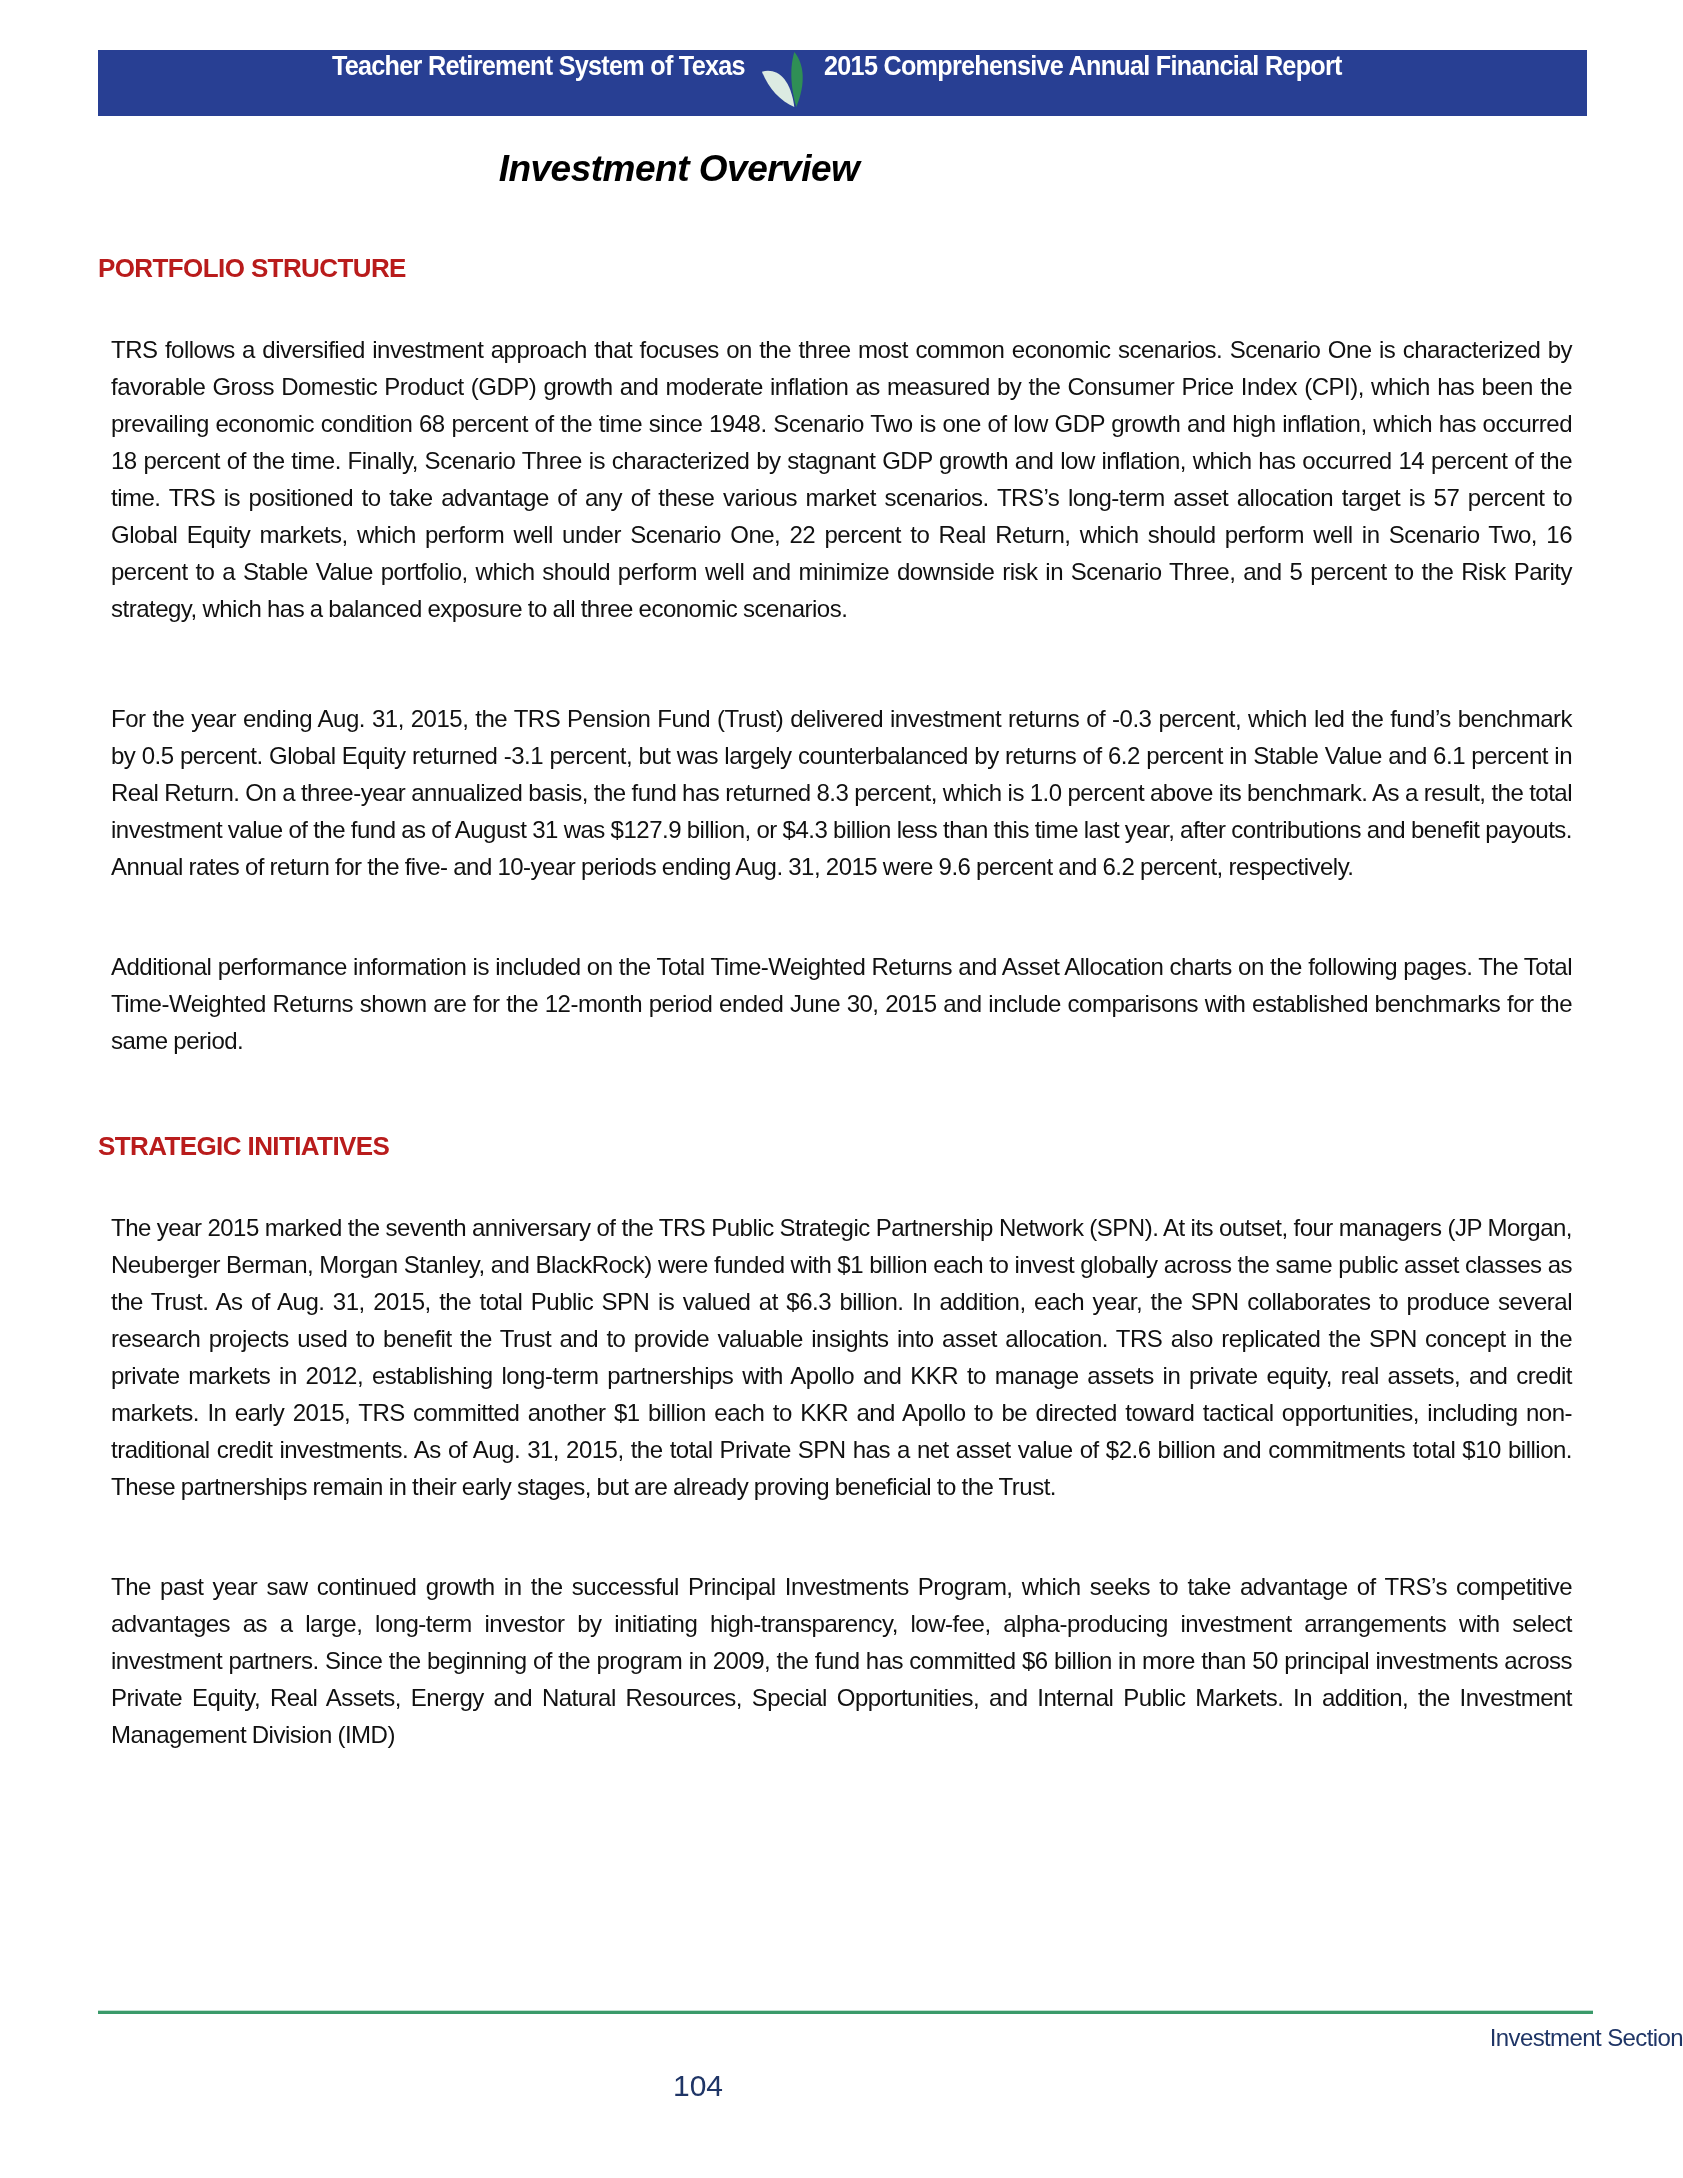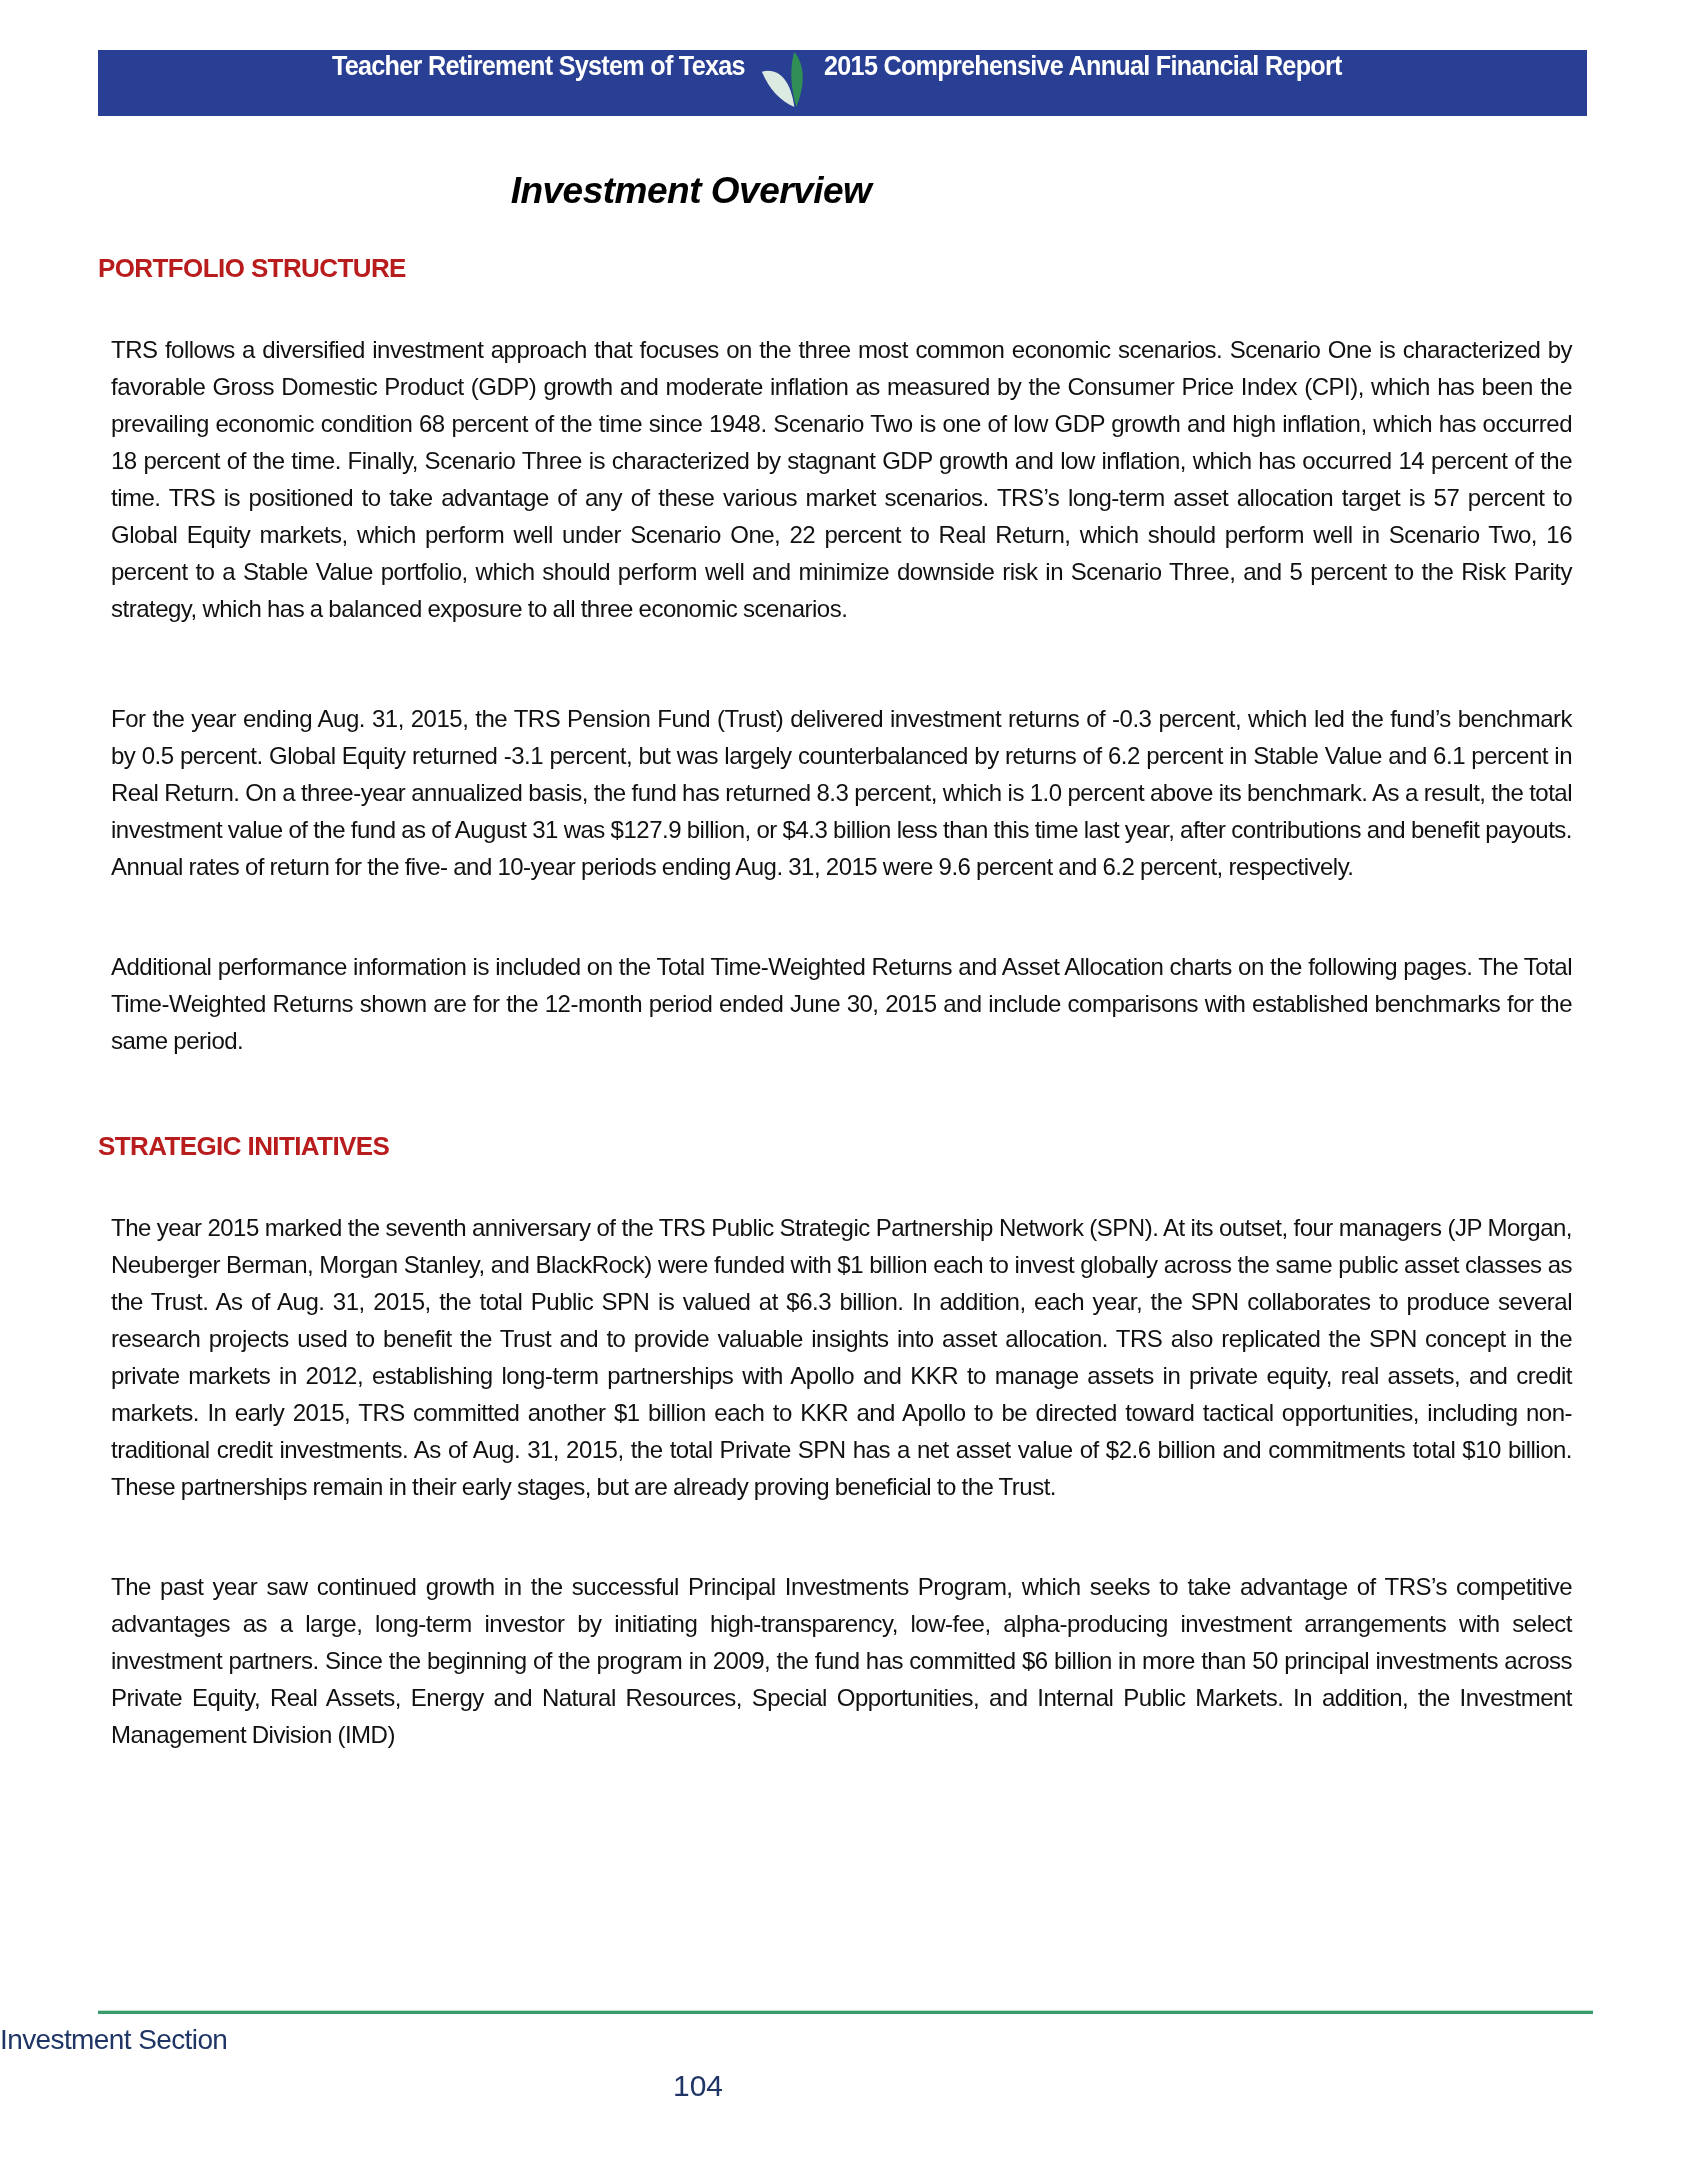--- a/index.html
+++ b/index.html
@@ -5,35 +5,35 @@
     html, body { margin: 0; padding: 0; background: #ffffff; }
     body { width: 1683px; height: 2178px; position: relative; overflow: hidden;
       font-family: "Liberation Sans", sans-serif; color: #111111; }
     .banner { position: absolute; left: 98px; top: 50px; width: 1489px; height: 66px;
       background: #283f93; display: flex; align-items: flex-start; justify-content: center; }
     .banner-text { color: #ffffff; font-family: "Liberation Sans", sans-serif; font-weight: bold;
       font-size: 28px; letter-spacing: -0.8px; transform: scaleX(0.9); }
     .banner-left { margin-right: 14px; transform-origin: right center; }
     .banner-right { margin-left: 14px; transform-origin: left center; }
     .leaf { width: 51px; height: 61px; display: block; }
-    .page-title { position: absolute; left: 0; width: 1358px; top: 170px; text-align: center;
+    .page-title { position: absolute; left: 0; width: 1358px; top: 148px; text-align: center;
       font-family: "Liberation Sans", sans-serif; font-weight: bold; font-style: italic;
-      font-size: 37px; color: #000000; letter-spacing: -0.5px; padding-left: 12px; }
+      font-size: 37px; color: #000000; letter-spacing: -0.5px; }
     .content { position: absolute; left: 98px; top: 248px; width: 1487px; }
     .section-heading { color: #b91c1c; font-weight: bold; font-size: 26px; letter-spacing: -0.6px;
       margin: 0; line-height: 40px; }
     .para { font-size: 24px; line-height: 37px; text-align: justify; margin: 13px;
       letter-spacing: -0.5px; word-spacing: -0.5px; color: #111111; }
     .gap-after-heading { height: 30px; }
     .gap-para { height: 37px; }
     .gap-section { height: 17px; }
     .footer-rule { position: absolute; left: 98px; width: 1495px; top: 2010px; height: 3px;
       background: #3a9a6a; border-top: 1px solid #bfe0cf; }
-    .footer-section { position: absolute; left: 0; width: 1683px; top: 2024px; text-align: left;
-      color: #1f3566; font-size: 28px; letter-spacing: -0.6px; }
+    .footer-section { position: absolute; left: 0; width: 1683px; top: 2024px; text-align: right;
+      color: #1f3566; font-size: 24px; letter-spacing: -0.6px; }
     .footer-page { position: absolute; left: 0; width: 1396px; top: 2069px; text-align: center;
       color: #1f3566; font-size: 30px; }
   </style>
 </head>
 <body>
 
 <div class="banner">
   <span class="banner-text banner-left">Teacher Retirement System of Texas</span>
   <span>
     <svg class="leaf" viewBox="0 0 52 62">

